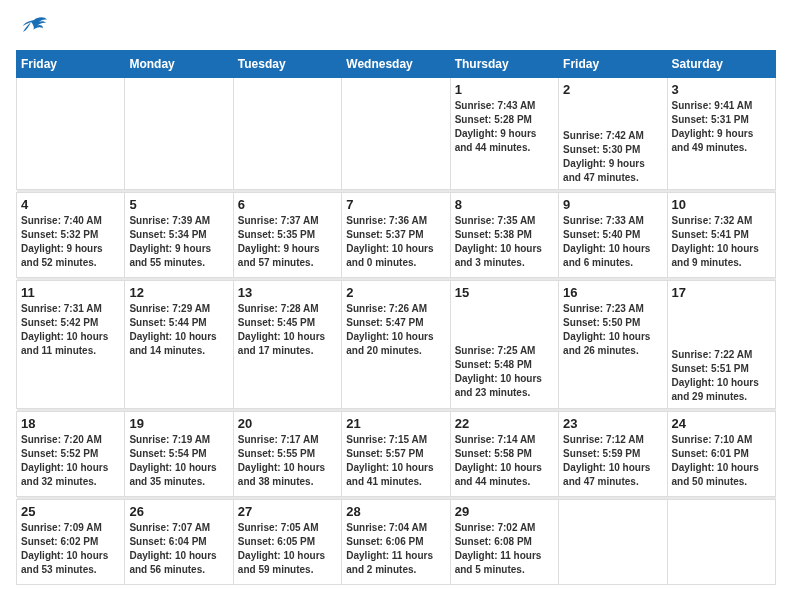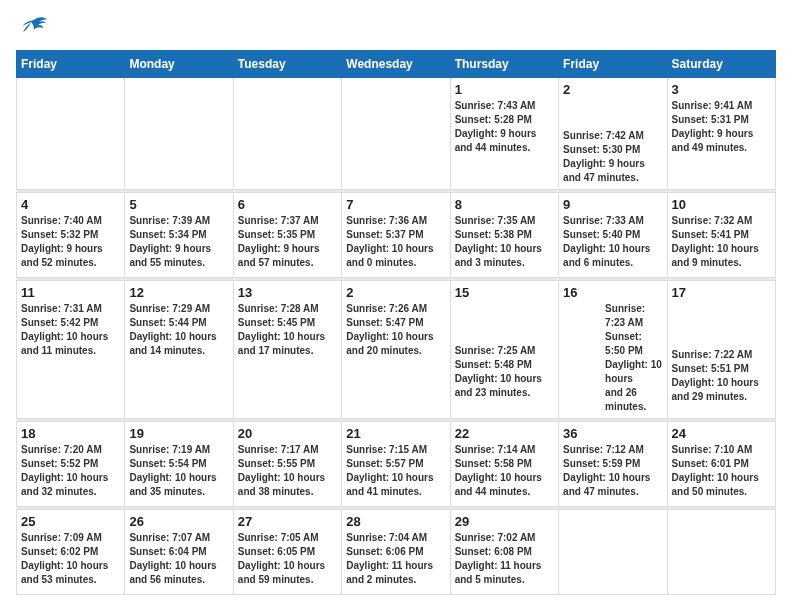--- a/index.html
+++ b/index.html
@@ -239,21 +239,21 @@
         </td>
         <td>
           <div class="day-number">15</div>
           <div class="day-info" style="white-space: pre-line; margin-top: 44px;">Sunrise: 7:25 AM
 Sunset: 5:48 PM
 Daylight: 10 hours
 and 23 minutes.</div>
         </td>
         <td>
           <div class="day-number">16</div>
-          <div class="day-info" style="white-space: pre-line; margin-left: 42px;">Sunrise: 7:23 AM
+          <div class="day-info" style="white-space: pre-line;">Sunrise: 7:23 AM
 Sunset: 5:50 PM
 Daylight: 10 hours
 and 26 minutes.</div>
         </td>
         <td>
           <div class="day-number">17</div>
           <div class="day-info" style="white-space: pre-line; margin-top: 48px;">Sunrise: 7:22 AM
 Sunset: 5:51 PM
 Daylight: 10 hours
 and 29 minutes.</div>
@@ -292,21 +292,21 @@
 and 41 minutes.</div>
         </td>
         <td>
           <div class="day-number">22</div>
           <div class="day-info" style="white-space: pre-line;">Sunrise: 7:14 AM
 Sunset: 5:58 PM
 Daylight: 10 hours
 and 44 minutes.</div>
         </td>
         <td>
-          <div class="day-number">36</div>
+          <div class="day-number">23</div>
           <div class="day-info" style="white-space: pre-line;">Sunrise: 7:12 AM
 Sunset: 5:59 PM
 Daylight: 10 hours
 and 47 minutes.</div>
         </td>
         <td>
           <div class="day-number">24</div>
           <div class="day-info" style="white-space: pre-line;">Sunrise: 7:10 AM
 Sunset: 6:01 PM
 Daylight: 10 hours

